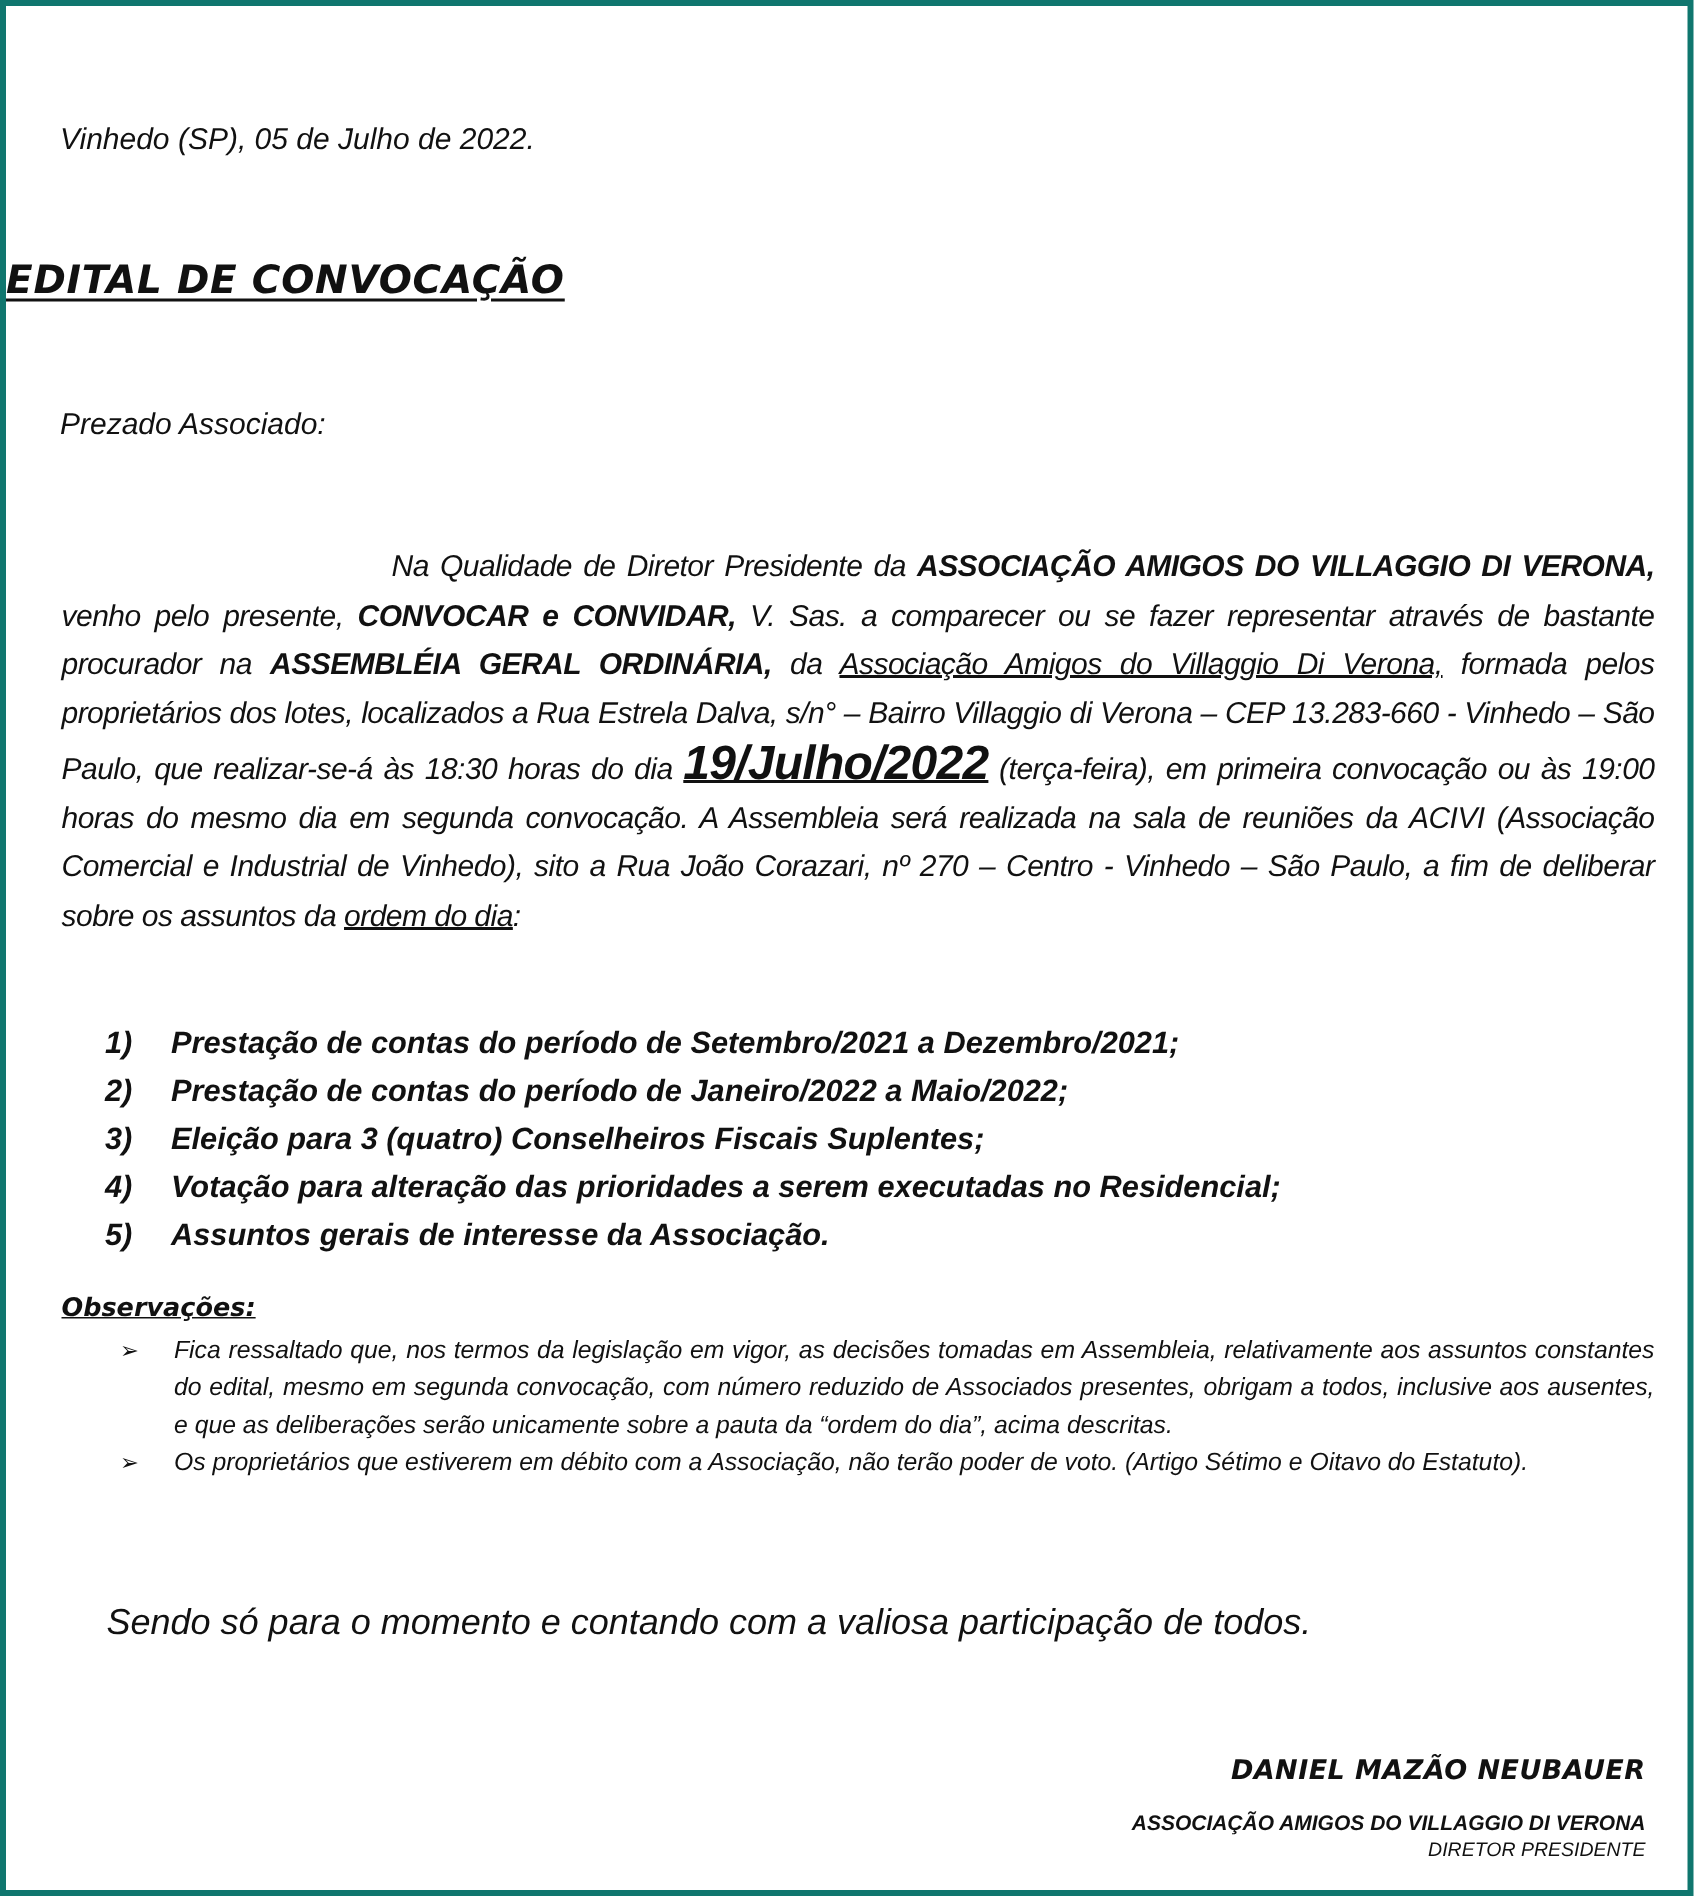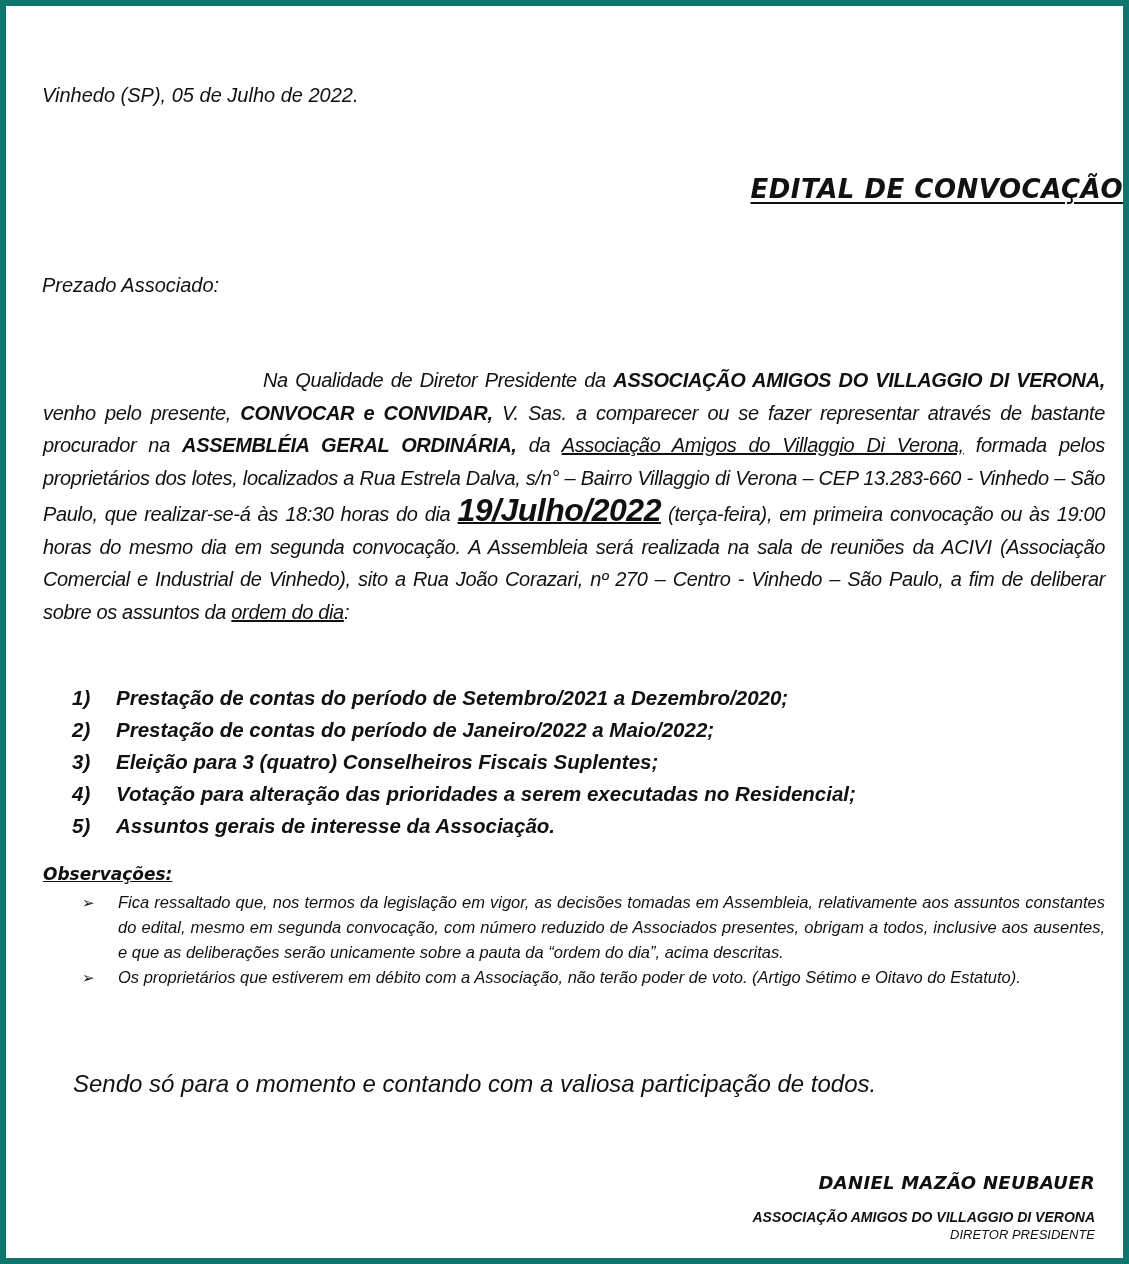--- a/index.html
+++ b/index.html
@@ -1,32 +1,32 @@
 <!DOCTYPE html>
 <html><head>
 <meta charset="utf-8">
 <style>
   html, body { margin: 0; padding: 0; background: #ffffff; }
   body { width: 1129px; height: 1264px; position: relative; overflow: hidden; }
   .page {
     position: absolute; left: 0; top: 0;
     width: 1129px; height: 1264px;
     box-sizing: border-box;
-    border: 6px solid #0f766e;
+    border: 4px solid #0f766e;
     background: #ffffff;
     color: #111;
     font-family: "Liberation Sans Narrow", "Liberation Sans", sans-serif;
   }
   .date-line {
     position: absolute; left: 36px; top: 78px;
     font-size: 20px; font-style: italic;
   }
   .title {
     position: absolute; left: 0; right: 0; top: 168px;
-    text-align: right;
+    text-align: left;
     font-family: "DejaVu Sans", sans-serif;
     font-weight: bold; font-style: italic;
     font-size: 26px; letter-spacing: 0.5px;
     text-decoration: underline; text-decoration-thickness: 2px; text-underline-offset: 4px;
   }
   .greeting {
     position: absolute; left: 36px; top: 268px;
     font-size: 20px; font-style: italic;
   }
   .body-para {
@@ -89,21 +89,21 @@
 
   <div class="title">EDITAL DE CONVOCAÇÃO</div>
 
   <div class="greeting">Prezado Associado:</div>
 
   <div class="body-para"><span class="indent"></span><span>Na Qualidade de Diretor Presidente da</span> <b>ASSOCIAÇÃO AMIGOS DO VILLAGGIO DI VERONA,</b> <span>venho pelo presente,</span> <b>CONVOCAR e CONVIDAR,</b> <span>V. Sas. a comparecer ou se fazer representar através de bastante procurador na</span> <b>ASSEMBLÉIA GERAL ORDINÁRIA,</b> <span>da</span> <span class="u">Associação Amigos do Villaggio Di Verona,</span> <span>formada pelos proprietários dos lotes, localizados a Rua Estrela Dalva, s/n° –  Bairro Villaggio di Verona – CEP 13.283-660 - Vinhedo – São Paulo, que realizar-se-á às 18:30 horas do dia</span> <span class="big-date">19/Julho/2022</span> <span>(terça-feira), em primeira convocação ou às 19:00 horas do mesmo dia em segunda convocação. A Assembleia será realizada na sala de reuniões da ACIVI (Associação Comercial e Industrial de Vinhedo), sito a Rua João Corazari, nº 270 – Centro - Vinhedo – São Paulo, a fim de deliberar sobre os assuntos da</span> <span class="u">ordem do dia</span><span>:</span></div>
 
   <ol class="agenda">
     <li>
         <span class="num">1)</span>
-        <span>Prestação de contas do período de Setembro/2021 a Dezembro/2020;</span>
+        <span>Prestação de contas do período de Setembro/2021 a Dezembro/2021;</span>
       </li>
     <li>
         <span class="num">2)</span>
         <span>Prestação de contas do período de Janeiro/2022 a Maio/2022;</span>
       </li>
     <li>
         <span class="num">3)</span>
         <span>Eleição para 3 (quatro) Conselheiros Fiscais Suplentes;</span>
       </li>
     <li>

